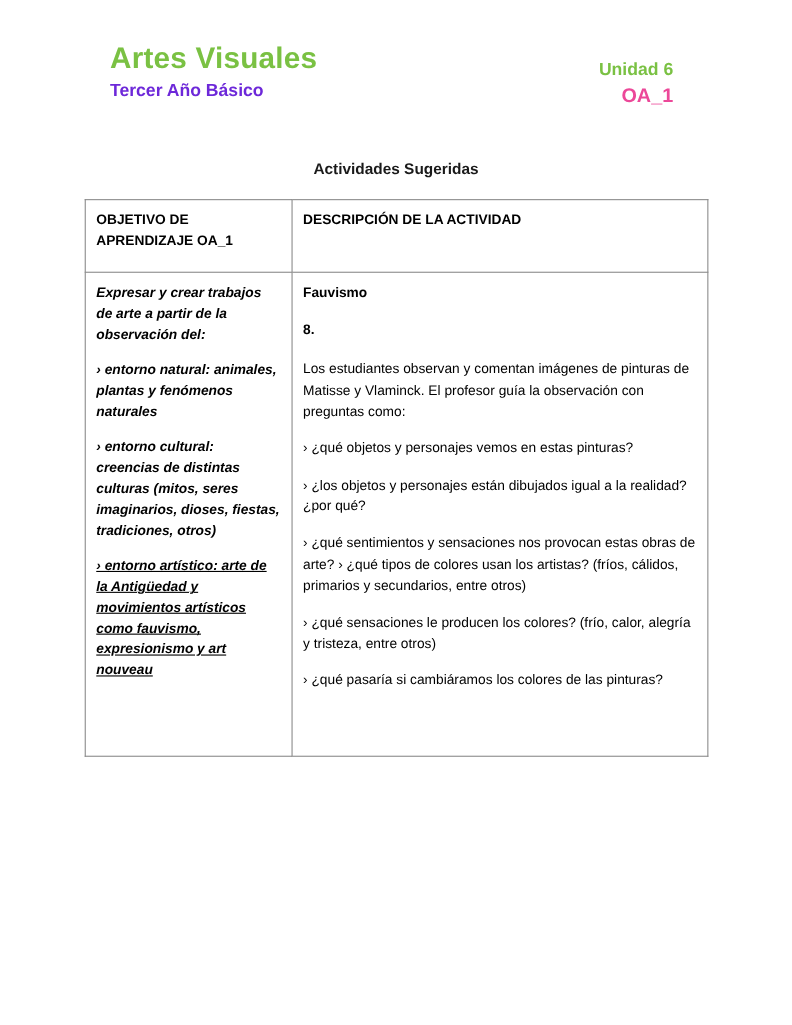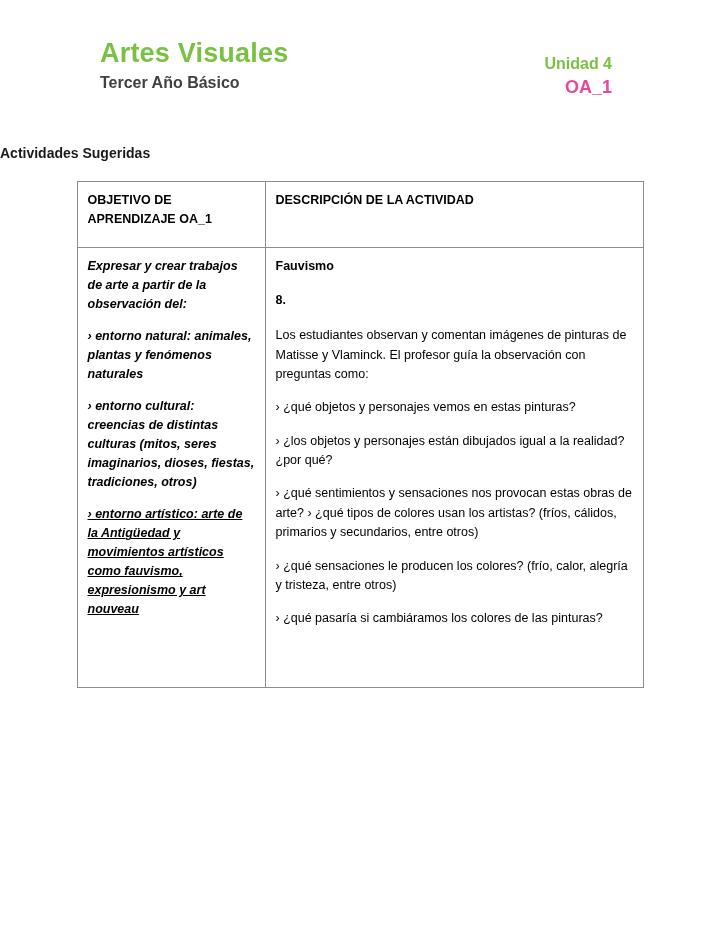--- a/index.html
+++ b/index.html
@@ -34,40 +34,41 @@
   .title-main {
     font-size: 27px;
     font-weight: bold;
     color: #7ac143;
     line-height: 1.15;
     letter-spacing: 0.2px;
   }
   .title-sub {
     font-size: 16px;
     font-weight: bold;
-    color: #404040;
+    color: #6d28d9;
     margin-top: 5px;
   }
   .header-right {
     text-align: right;
     padding-top: 14px;
   }
   .unit-line {
     font-size: 16px;
     font-weight: bold;
     color: #7ac143;
     line-height: 1.45;
   }
   .oa-line {
     font-size: 18px;
     font-weight: bold;
     color: #ec4899;
     line-height: 1.35;
   }
   .section-title {
+    text-align: center;
     font-size: 14px;
     font-weight: bold;
     color: #1a1a1a;
     margin-top: 46px;
   }
   table.activity {
     width: 566px;
     margin: 20px auto 0 auto;
     border-collapse: collapse;
     table-layout: fixed;
@@ -123,21 +124,21 @@
 <body>
 
 <div class="page">
 
   <div class="header">
     <div class="header-left">
       <div class="title-main">Artes Visuales</div>
       <div class="title-sub">Tercer Año Básico</div>
     </div>
     <div class="header-right">
-      <div class="unit-line">Unidad 4</div>
+      <div class="unit-line">Unidad 6</div>
       <div class="oa-line">OA_1</div>
     </div>
   </div>
 
   <div class="section-title">Actividades Sugeridas</div>
 
   <table class="activity">
     <colgroup>
       <col class="col-obj">
       <col class="col-desc">

